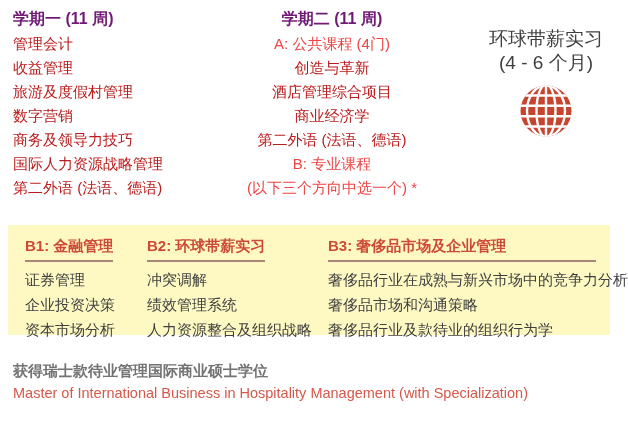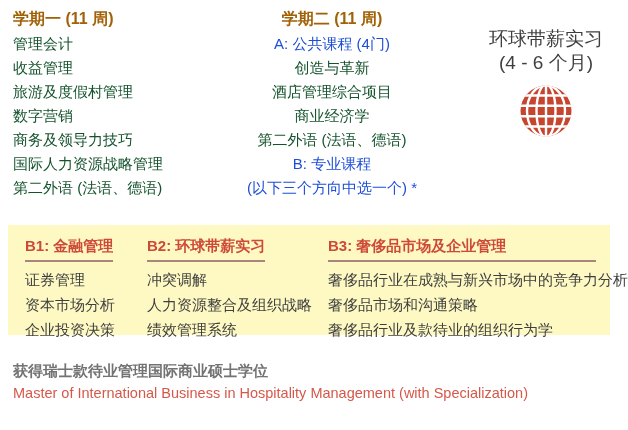--- a/index.html
+++ b/index.html
@@ -4,23 +4,23 @@
 <style>
   html,body{margin:0;padding:0;}
   body{
     width:628px;height:430px;position:relative;background:#ffffff;
     font-family:"Liberation Sans","DejaVu Sans",sans-serif;
     color:#3f3f3f;overflow:hidden;
   }
   .sem-col{position:absolute;top:6px;}
   #sem1-col{left:13px;}
   #sem2-col{left:247px;text-align:center;}
-  .sem-title{font-size:16px;font-weight:bold;color:#a16207;line-height:26px;white-space:nowrap;}
-  .course{font-size:15px;line-height:24px;white-space:nowrap;color:#14532d;}
-  .red-text{color:#1d4ed8;}
+  .sem-title{font-size:16px;font-weight:bold;color:#701a75;line-height:26px;white-space:nowrap;}
+  .course{font-size:15px;line-height:24px;white-space:nowrap;color:#b91c1c;}
+  .red-text{color:#ef4444;}
 
   #internship-col{
     position:absolute;left:488px;top:27px;width:116px;
     text-align:center;font-size:19px;line-height:24px;color:#3f3f3f;
   }
   #globe-wrap{margin-top:9px;}
 
   #spec-panel{
     position:absolute;left:8px;top:225px;width:602px;height:110px;
     background:#fef9c3;
@@ -92,28 +92,28 @@
         <ellipse cx="27" cy="27" rx="19" ry="25.8"></ellipse>
       </g>
     </svg>
   </div>
 </div>
 
 <div id="spec-panel">
   <div class="spec-col" id="spec-b1">
     <div class="spec-title">B1: 金融管理</div>
     <div class="spec-course">证券管理</div>
+    <div class="spec-course">企业投资决策</div>
     <div class="spec-course">资本市场分析</div>
-    <div class="spec-course">企业投资决策</div>
   </div>
   <div class="spec-col" id="spec-b2">
     <div class="spec-title">B2: 环球带薪实习</div>
     <div class="spec-course">冲突调解</div>
+    <div class="spec-course">绩效管理系统</div>
     <div class="spec-course">人力资源整合及组织战略</div>
-    <div class="spec-course">绩效管理系统</div>
   </div>
   <div class="spec-col" id="spec-b3">
     <div class="spec-title">B3: 奢侈品市场及企业管理</div>
     <div class="spec-course">奢侈品行业在成熟与新兴市场中的竞争力分析</div>
     <div class="spec-course">奢侈品市场和沟通策略</div>
     <div class="spec-course">奢侈品行业及款待业的组织行为学</div>
   </div>
 </div>
 
 <div id="degree-zh">获得瑞士款待业管理国际商业硕士学位</div>

